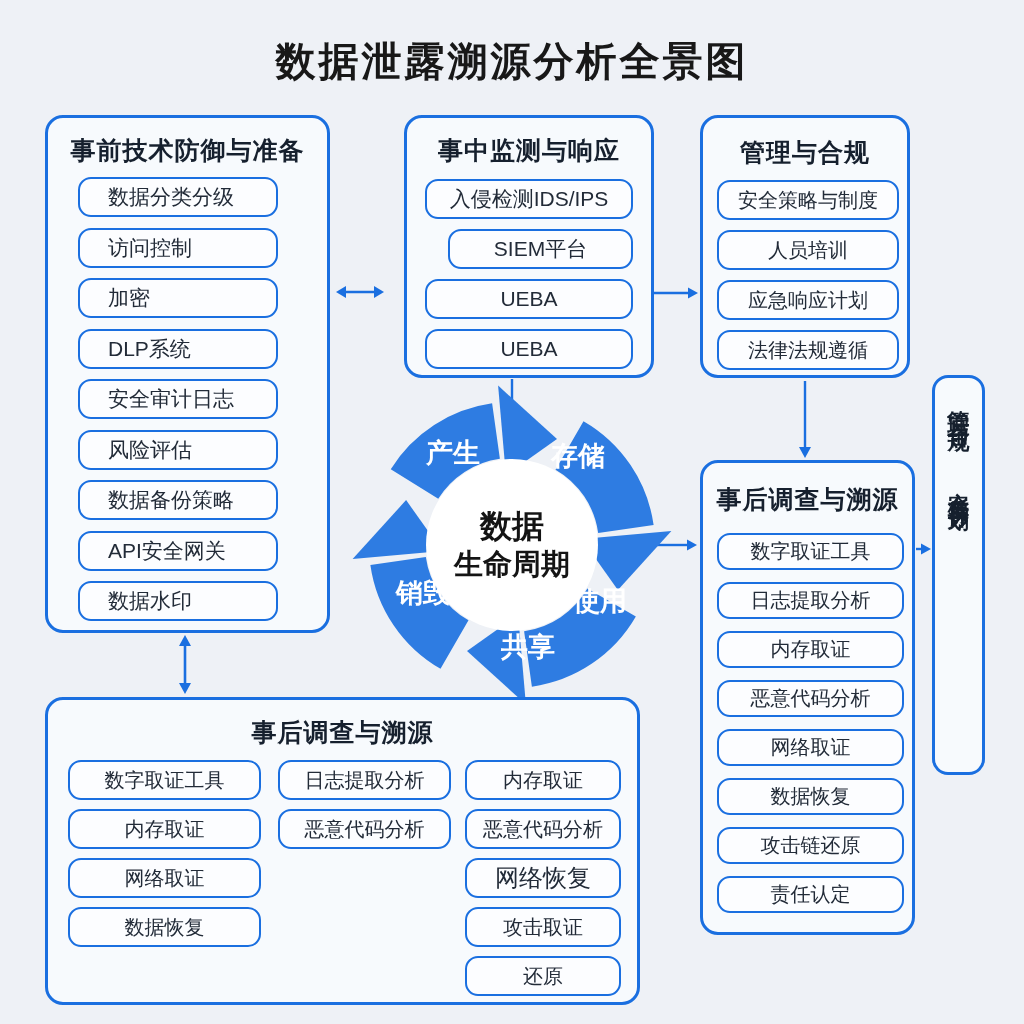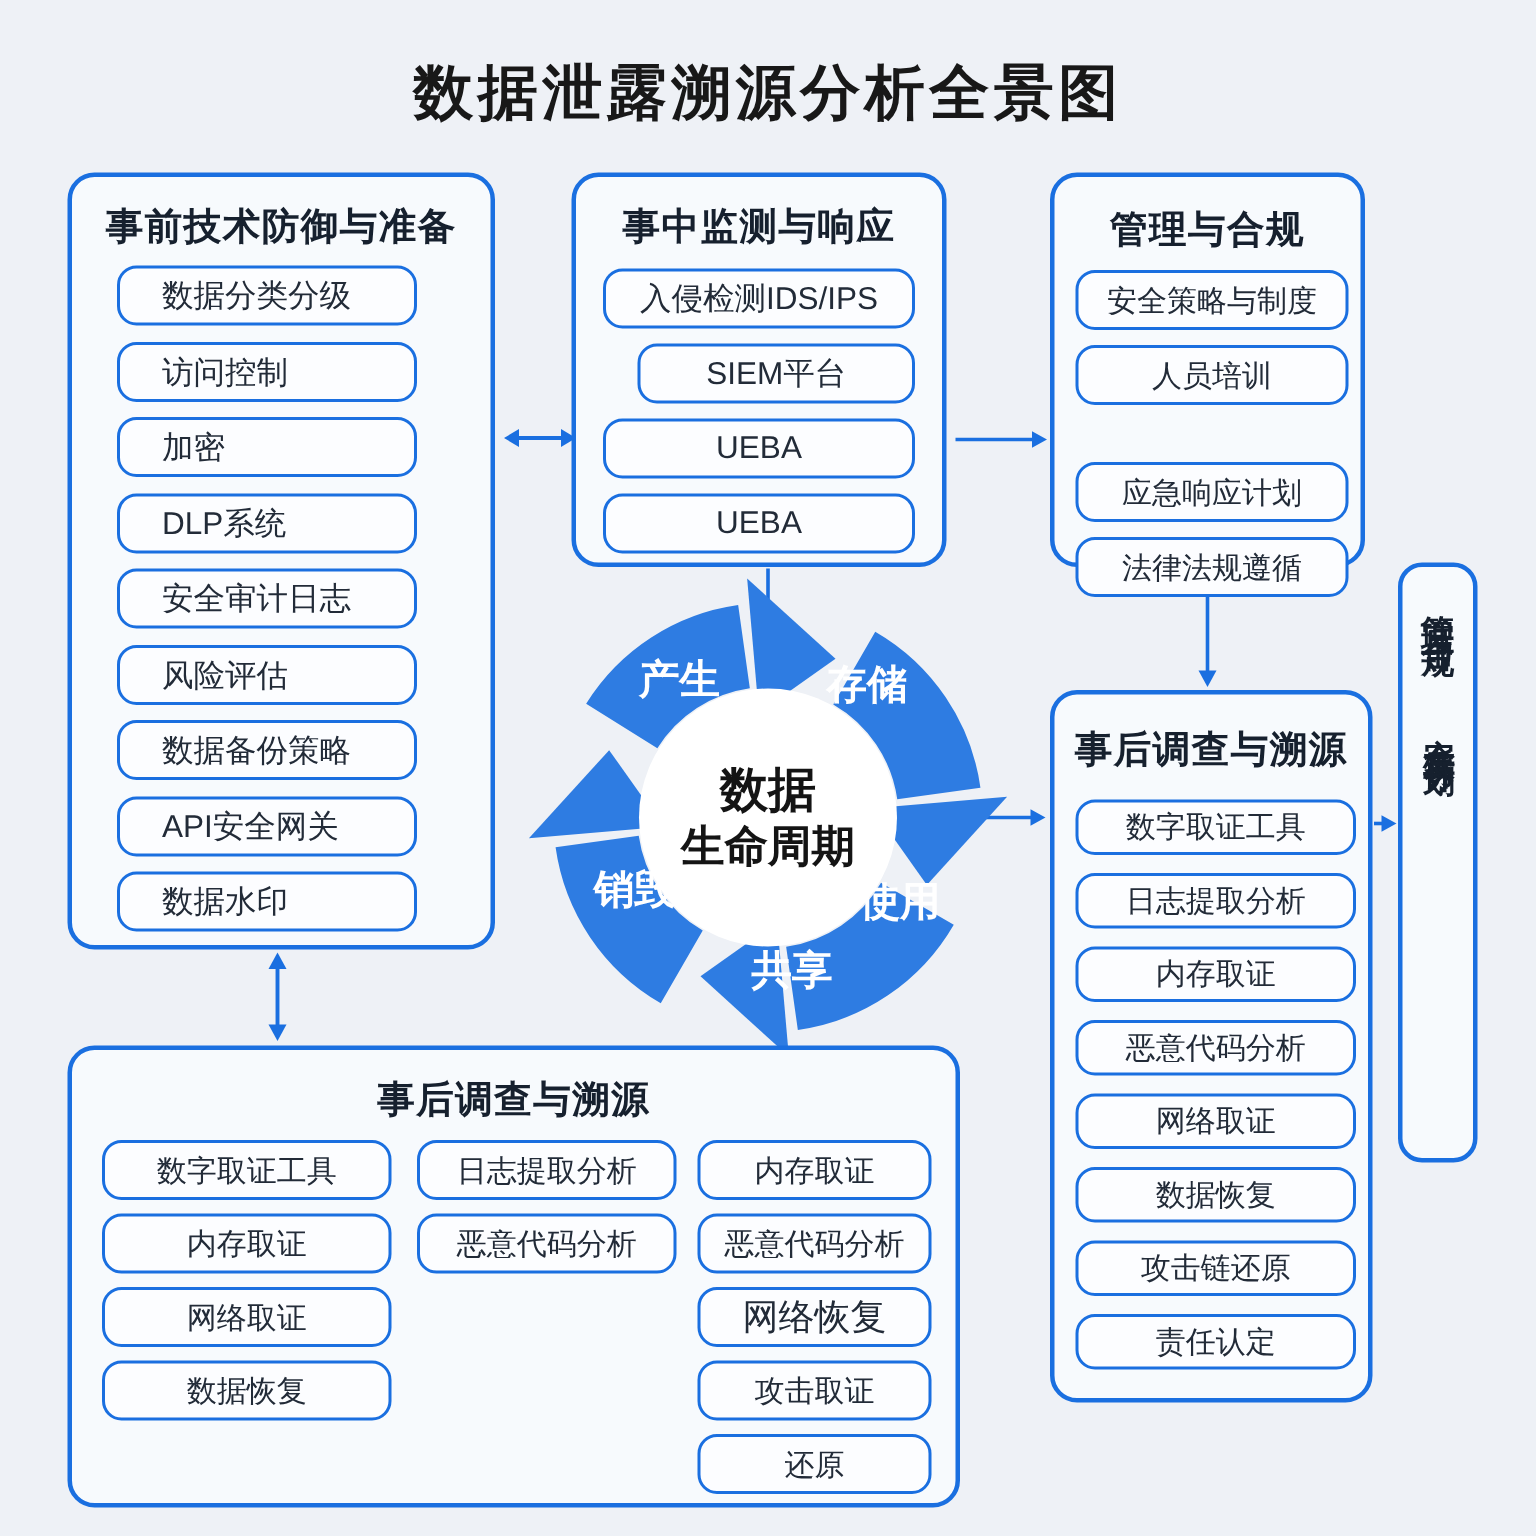--- a/index.html
+++ b/index.html
@@ -97,36 +97,36 @@
     <div class="pill" style="height:40px;padding-left:28px;">加密</div>
     <div class="pill" style="height:40px;padding-left:28px;">DLP系统</div>
     <div class="pill" style="height:40px;padding-left:28px;">安全审计日志</div>
     <div class="pill" style="height:40px;padding-left:28px;">风险评估</div>
     <div class="pill" style="height:40px;padding-left:28px;">数据备份策略</div>
     <div class="pill" style="height:40px;padding-left:28px;">API安全网关</div>
     <div class="pill" style="height:40px;padding-left:28px;">数据水印</div>
   </div>
 </div>
 
-<div class="panel" style="left:381px;top:115px;width:250px;height:263px;">
+<div class="panel" style="left:404px;top:115px;width:250px;height:263px;">
   <div class="hdr" style="margin-top:16px;">事中监测与响应</div>
   <div class="col" style="left:18px;top:61px;width:208px;gap:10px;">
     <div class="pill center" style="height:40px;">入侵检测IDS/IPS</div>
     <div class="pill center" style="height:40px;margin-left:23px;">SIEM平台</div>
     <div class="pill center" style="height:40px;">UEBA</div>
     <div class="pill center" style="height:40px;">UEBA</div>
   </div>
 </div>
 
 <div class="panel" style="left:700px;top:115px;width:210px;height:263px;">
   <div class="hdr" style="margin-top:18px;">管理与合规</div>
   <div class="col" style="left:14px;top:62px;width:182px;gap:10px;">
     <div class="pill center" style="height:40px;font-size:20px;">安全策略与制度</div>
     <div class="pill center" style="height:40px;font-size:20px;">人员培训</div>
-    <div class="pill center" style="height:40px;font-size:20px;margin-top:28px;">应急响应计划</div>
+    <div class="pill center" style="height:40px;font-size:20px;">应急响应计划</div>
     <div class="pill center" style="height:40px;font-size:20px;">法律法规遵循</div>
   </div>
 </div>
 
 <div class="panel" style="left:700px;top:460px;width:215px;height:475px;">
   <div class="hdr" style="margin-top:20px;">事后调查与溯源</div>
   <div class="col" style="left:14px;top:70px;width:187px;gap:12px;">
     <div class="pill center" style="height:37px;font-size:20px;">数字取证工具</div>
     <div class="pill center" style="height:37px;font-size:20px;">日志提取分析</div>
     <div class="pill center" style="height:37px;font-size:20px;">内存取证</div>

